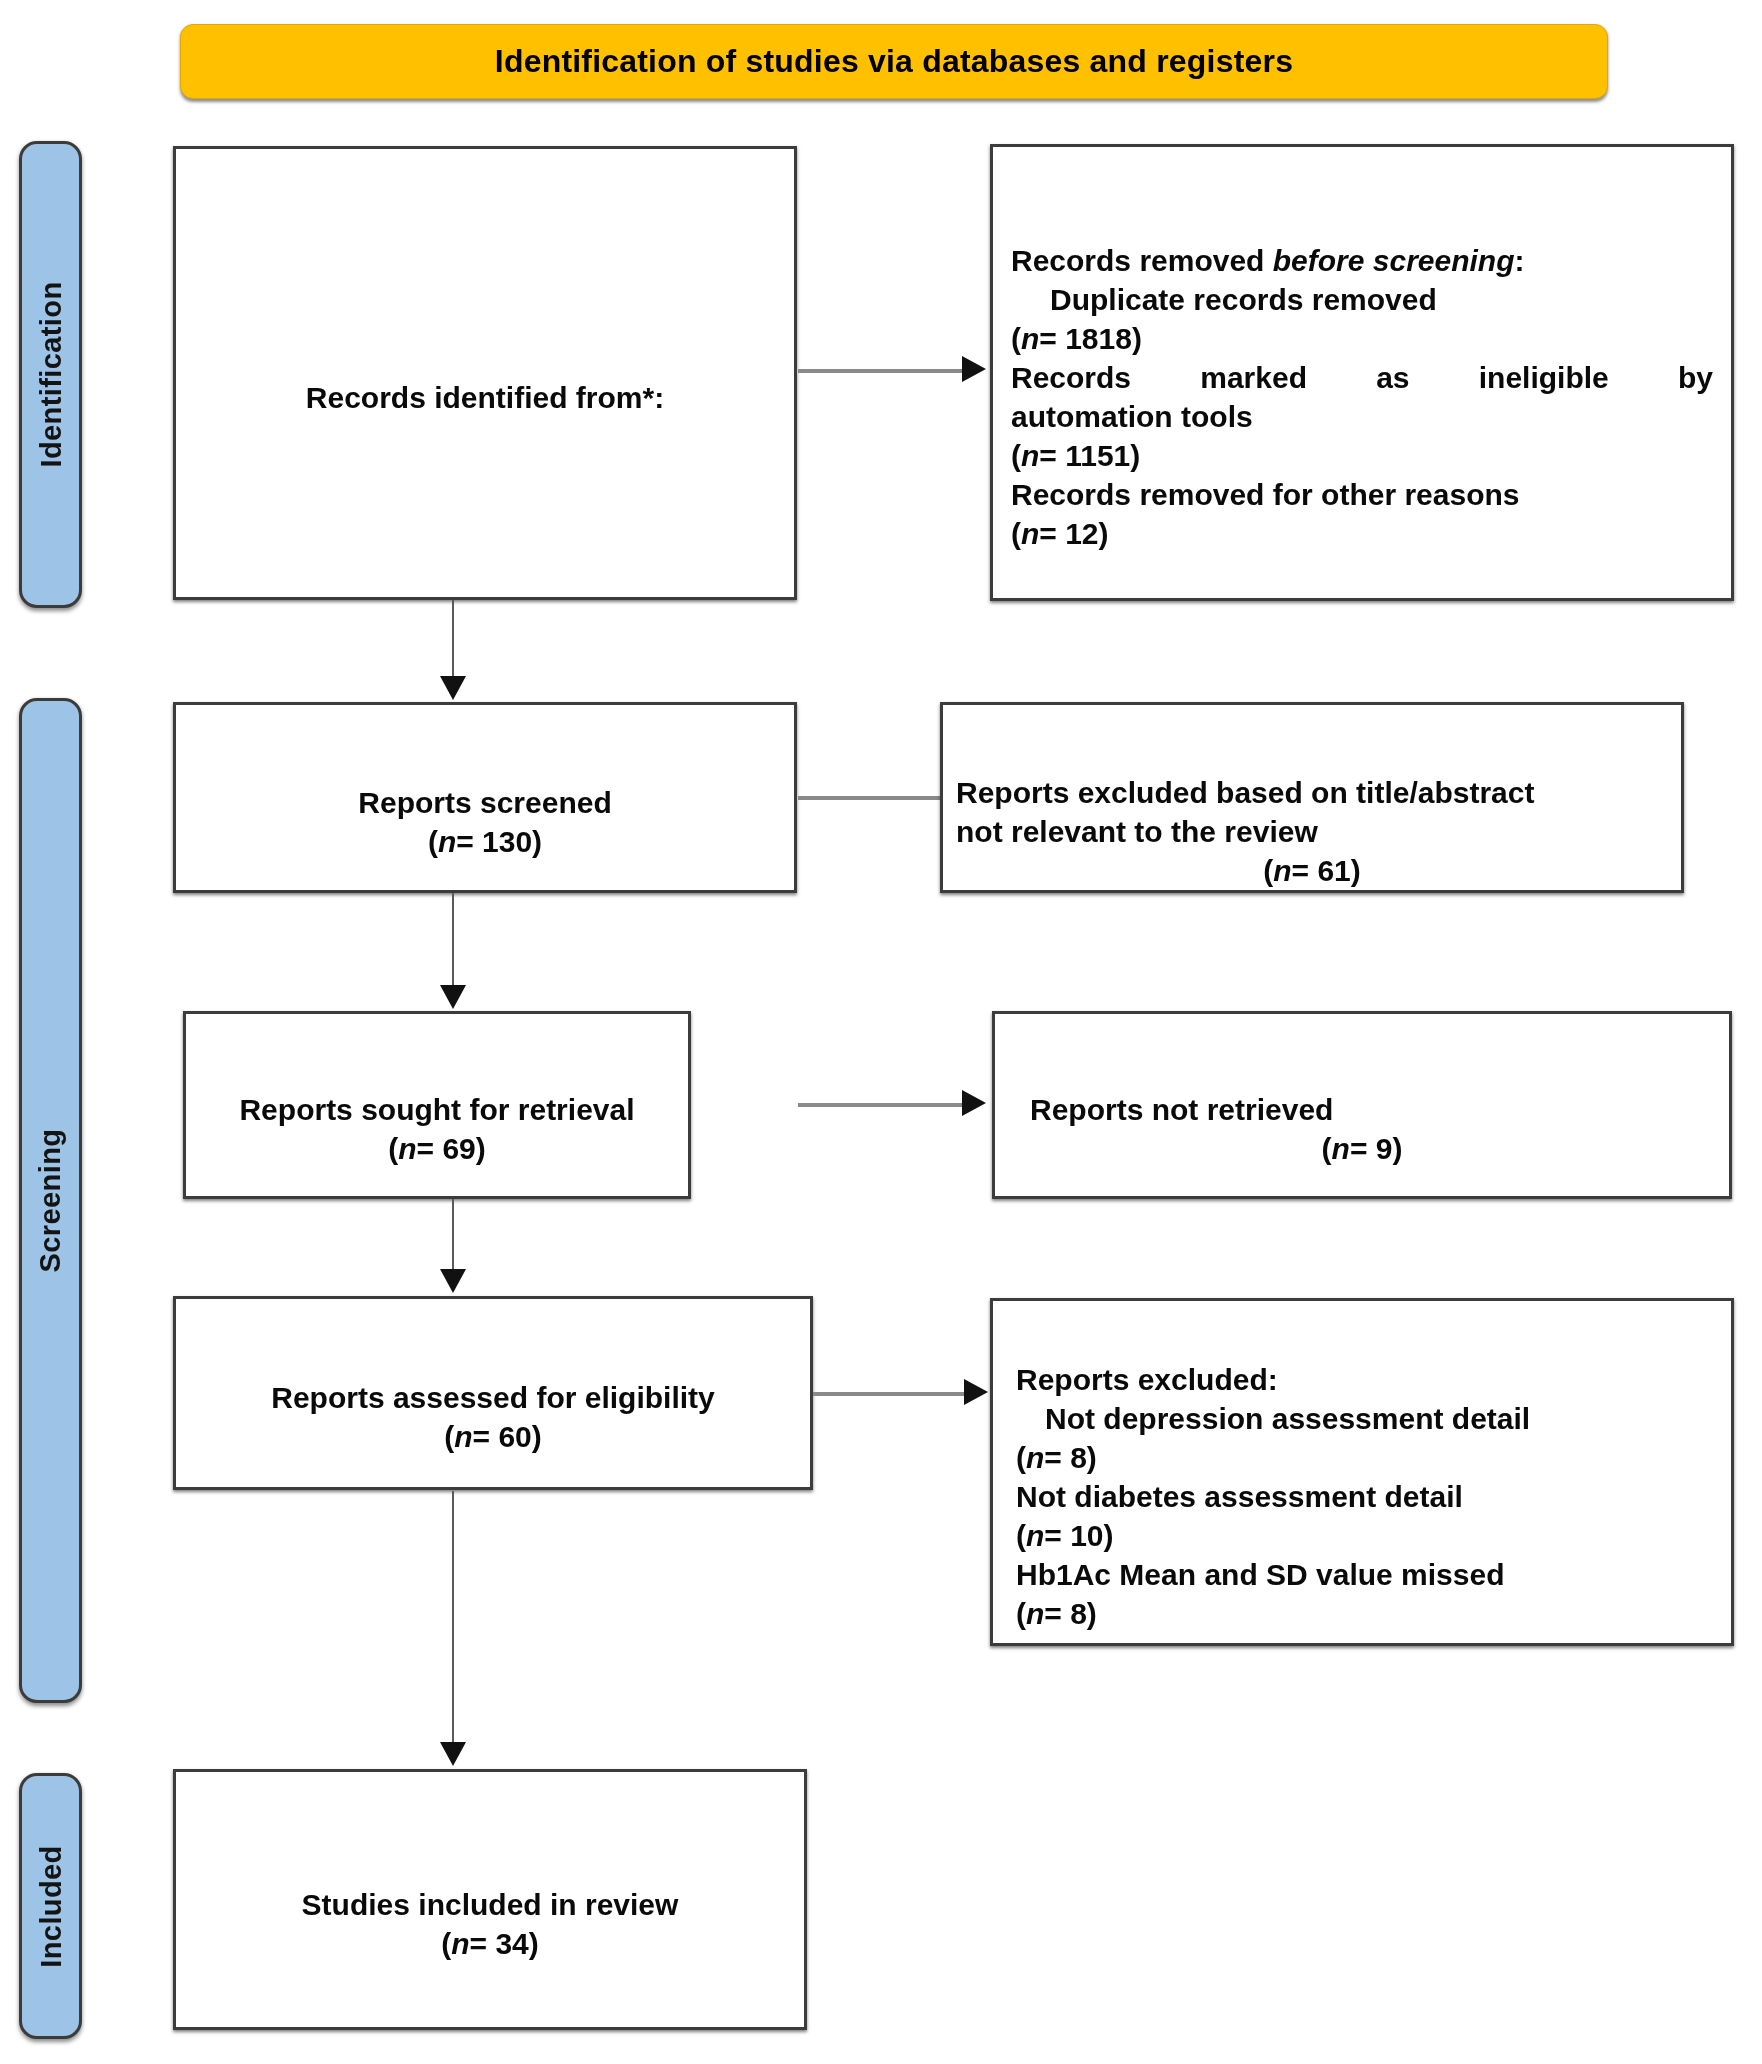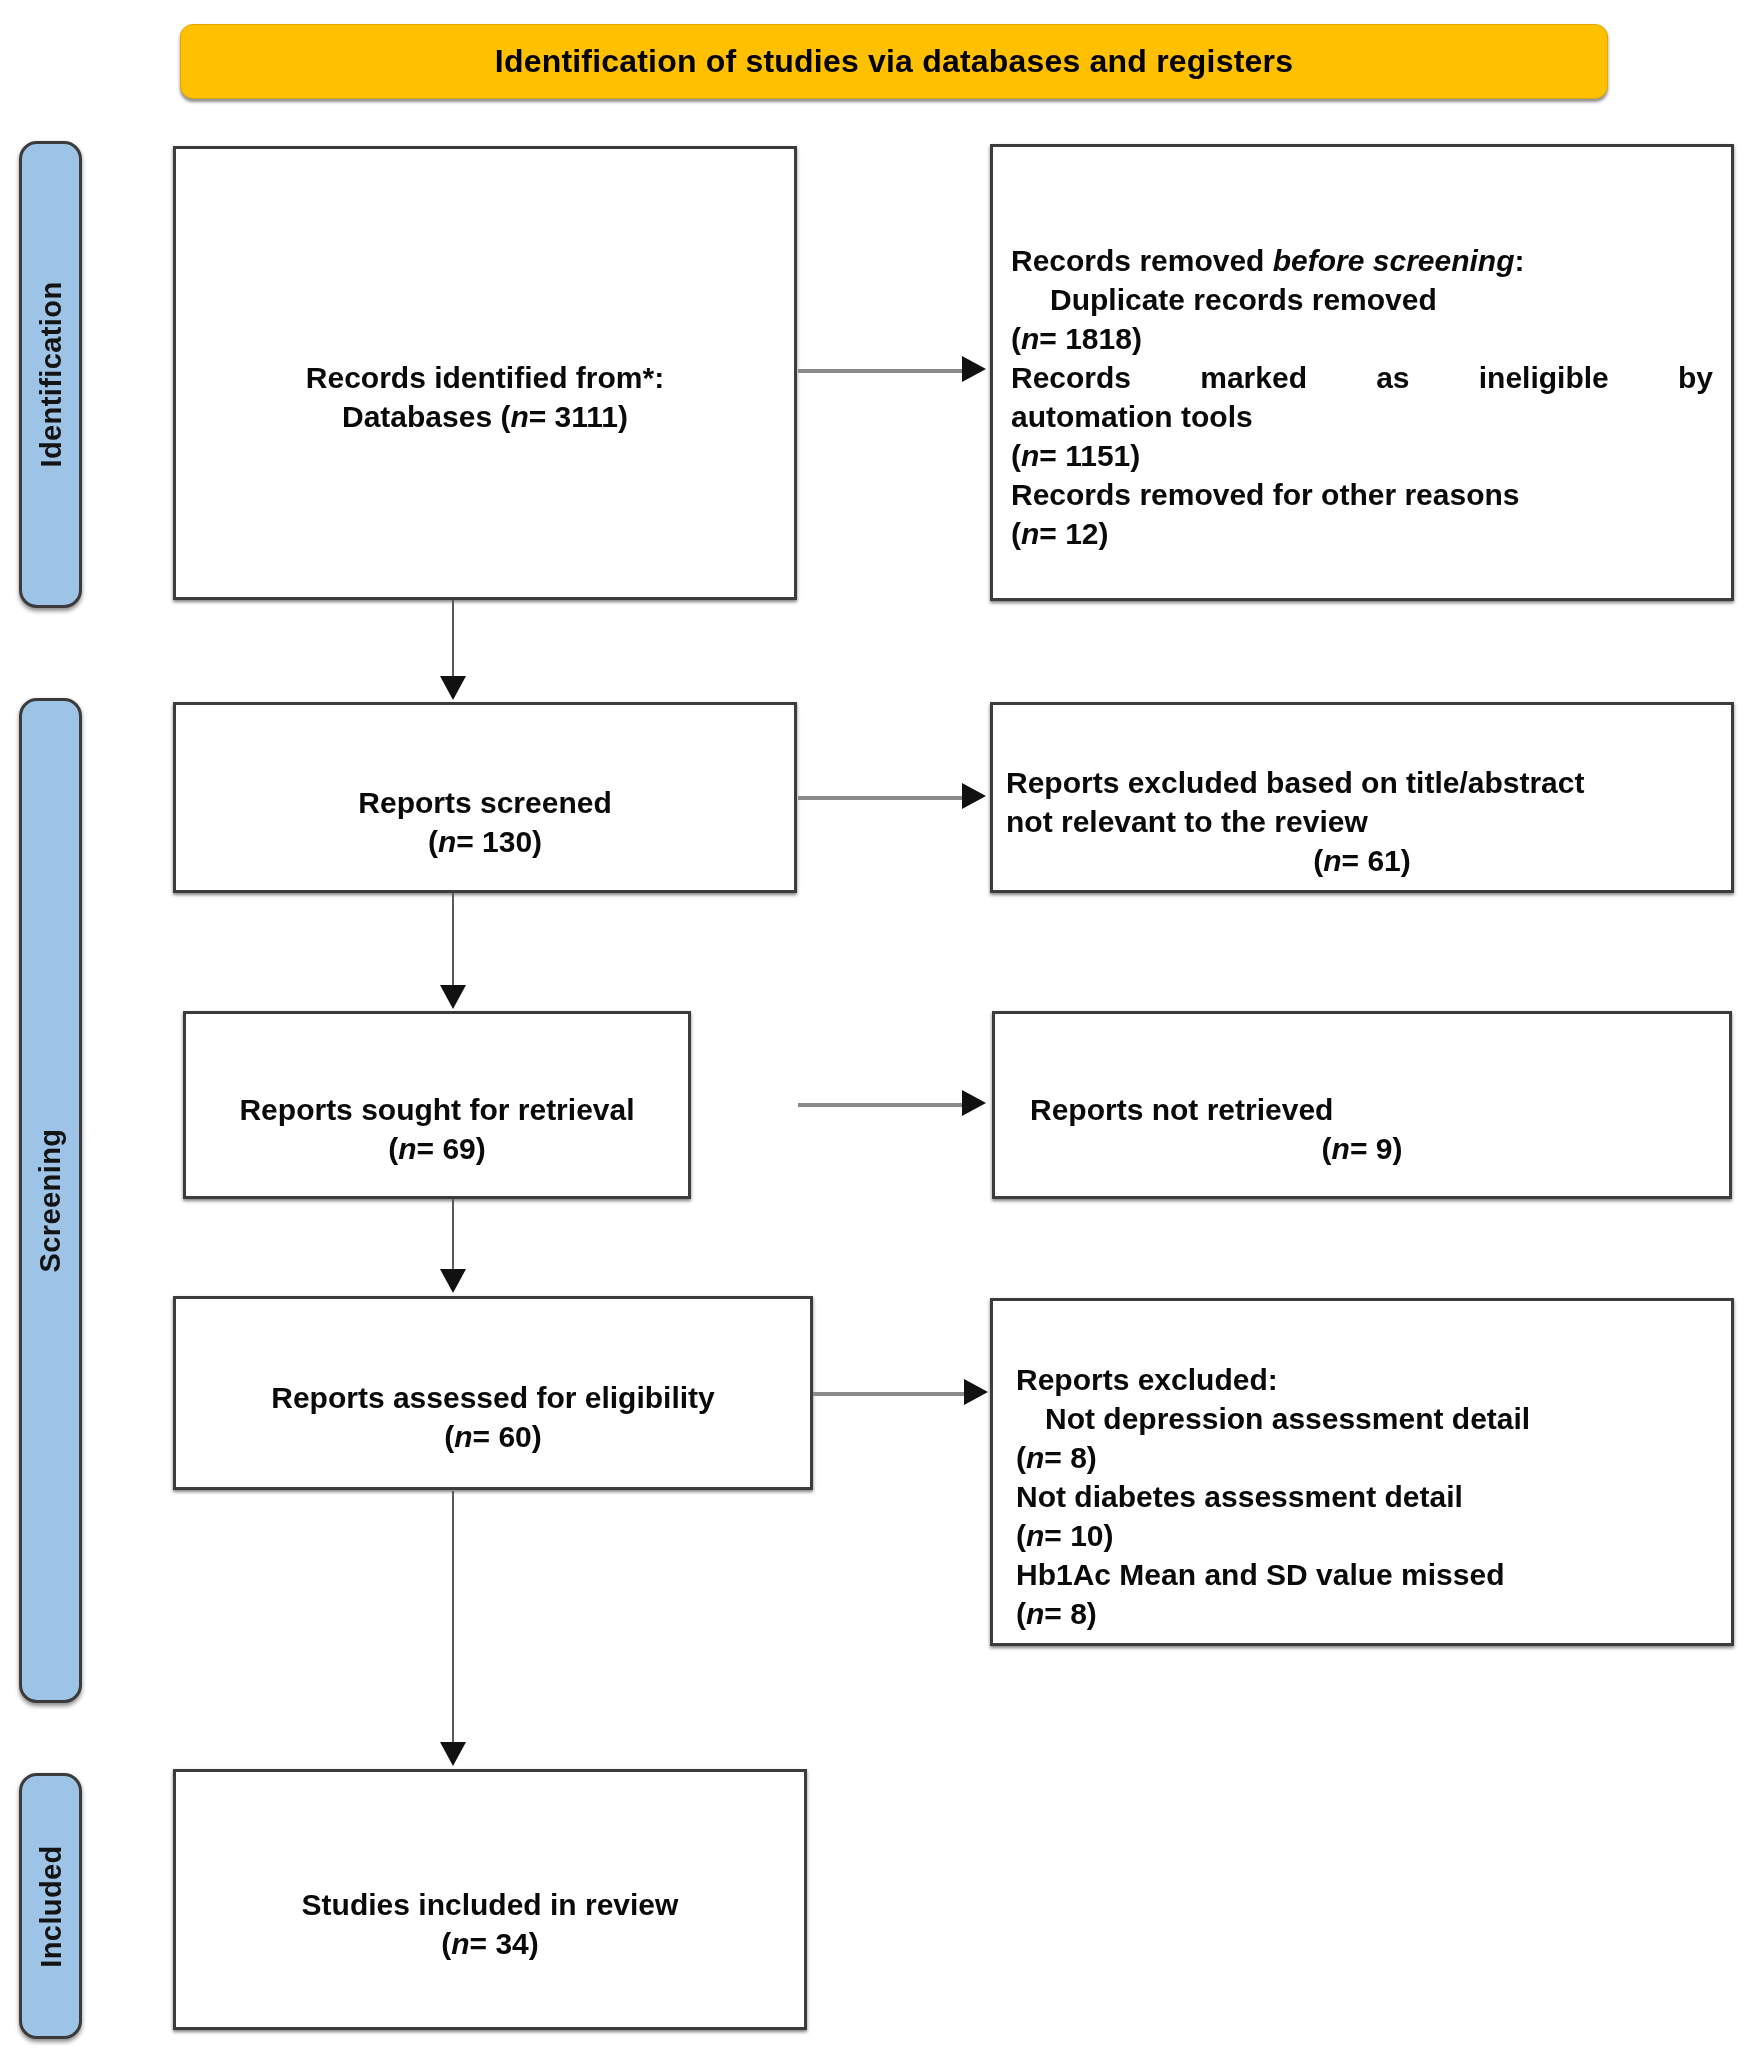--- a/index.html
+++ b/index.html
@@ -128,21 +128,20 @@
   <span class="stage-label">Screening</span>
 </div>
 
 <div class="abs stage" style="top:1773px; height:266px;">
   <span class="stage-label">Included</span>
 </div>
 
 <div class="abs box box-center" style="left:173px; top:146px; width:624px; height:454px;">
   <div class="box-inner">
     <div class="line">Records identified from*:</div>
-    <div class="line"><span>Databases (</span><span class="it">n</span><span>= 3111)</span></div>
   </div>
 </div>
 
 <div class="abs hline" style="left:798px; top:369px; width:166px;"></div>
 <div class="abs arrow-right" style="left:962px; top:356px;"></div>
 
 <div class="abs box box-left" style="left:990px; top:144px; width:744px; height:457px;">
   <div class="box-inner" style="padding:0 18px;">
     <div class="line wrap"><span>Records removed </span><span class="it">before screening</span><span>:</span></div>
     <div class="line indent">Duplicate records removed</div>
@@ -161,21 +160,21 @@
 <div class="abs box box-center" style="left:173px; top:702px; width:624px; height:191px;">
   <div class="box-inner">
     <div class="line">Reports screened</div>
     <div class="line"><span>(</span><span class="it">n</span><span>= 130)</span></div>
   </div>
 </div>
 
 <div class="abs hline" style="left:798px; top:796px; width:166px;"></div>
 <div class="abs arrow-right" style="left:962px; top:783px;"></div>
 
-<div class="abs box box-center" style="left:990px; top:702px; width:744px; height:191px;">
+<div class="abs box box-center" style="left:940px; top:702px; width:744px; height:191px;justify-content:flex-end;">
   <div class="box-inner" style="padding:0 13px;">
     <div class="line" style="text-align:left;">Reports excluded based on title/abstract</div>
     <div class="line" style="text-align:left;">not relevant to the review</div>
     <div class="line"><span>(</span><span class="it">n</span><span>= 61)</span></div>
   </div>
 </div>
 
 <div class="abs vline" style="left:452px; top:893px; height:94px;"></div>
 <div class="abs arrow-down" style="left:440px; top:985px;"></div>
 

